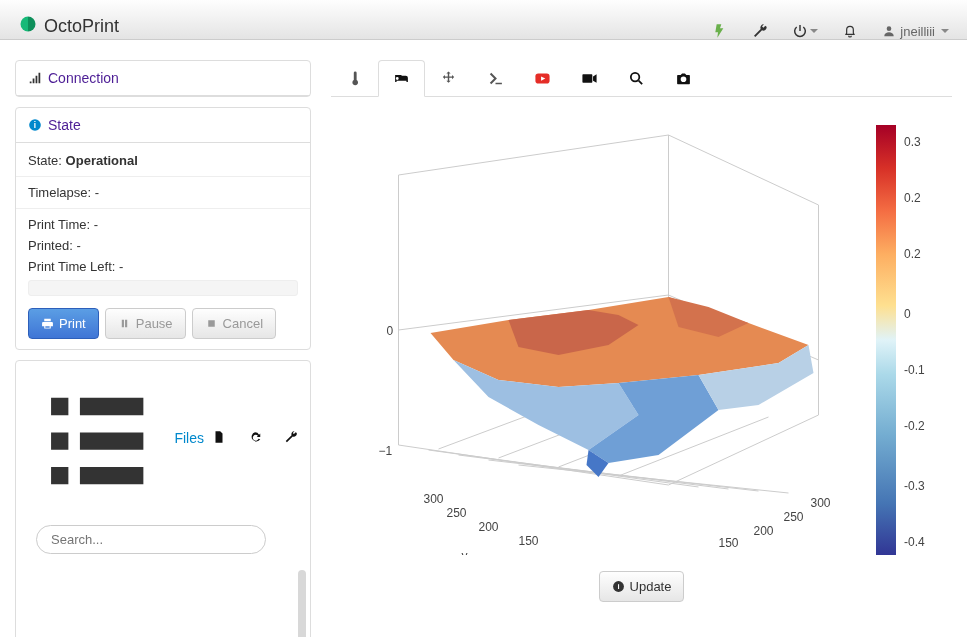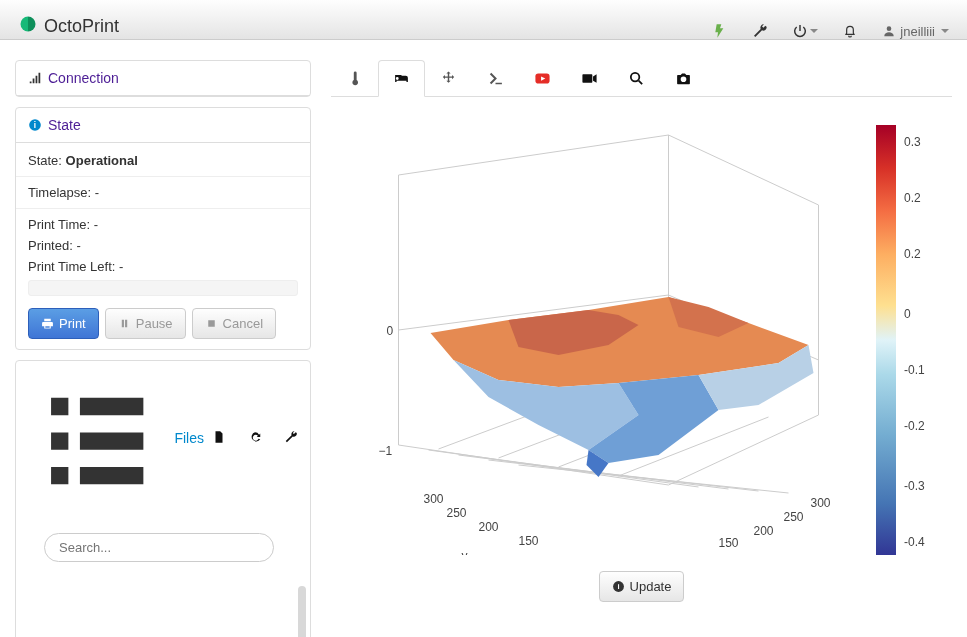--- a/index.html
+++ b/index.html
@@ -30,21 +30,21 @@
   .divider { height: 1px; background: #eee; margin: 8px -12px; }
   .progress { height: 16px; border: 1px solid #eee; background: #f5f5f5; border-radius: 3px; margin-top: 4px; }
   .btn-row { display: flex; gap: 6px; margin-top: 12px; }
   .btn { border: 1px solid #ccc; background: linear-gradient(#fefefe,#e6e6e6); padding: 7px 12px; border-radius: 4px; font-size: 13px; display: flex; align-items: center; gap: 5px; cursor: pointer; color: #333; }
   .btn svg { width: 13px; height: 13px; }
   .btn-primary { background: linear-gradient(#5b9ee4,#3f75d6); border-color: #2d5fba; color: #fff; }
   .btn-disabled { color: #999; cursor: default; text-align: center; }
   .panel-files-head { display: flex; align-items: center; padding: 8px 12px; gap: 8px; }
   .files-head-icons { margin-left: auto; display: flex; gap: 22px; }
   .files-head-icons svg { width: 14px; height: 14px; color: #333; }
-  .search { margin: 18px; }
+  .search { margin: 10px; }
   .search input { width: 230px; padding: 6px 14px; border: 1px solid #ccc; border-radius: 16px; font-size: 13px; color: #555; outline: none; margin-left: 10px; }
   .files-body { height: 150px; position: relative; }
   .files-scrollbar { position: absolute; right: 4px; top: 6px; width: 8px; height: 120px; background: #d8d8d8; border-radius: 4px; }
 
   
   .content { flex: 1; display: flex; flex-direction: column; }
   .tabs { display: flex; border-bottom: 1px solid #ddd; }
   .tab { padding: 9px 14px; border: 1px solid transparent; border-bottom: none; cursor: pointer; color: #555; display: flex; align-items: center; }
   .tab svg { width: 17px; height: 17px; }
   .tab.active { border-color: #ddd; border-bottom: 1px solid #fff; border-radius: 4px 4px 0 0; background: #fff; margin-bottom: -1px; }

